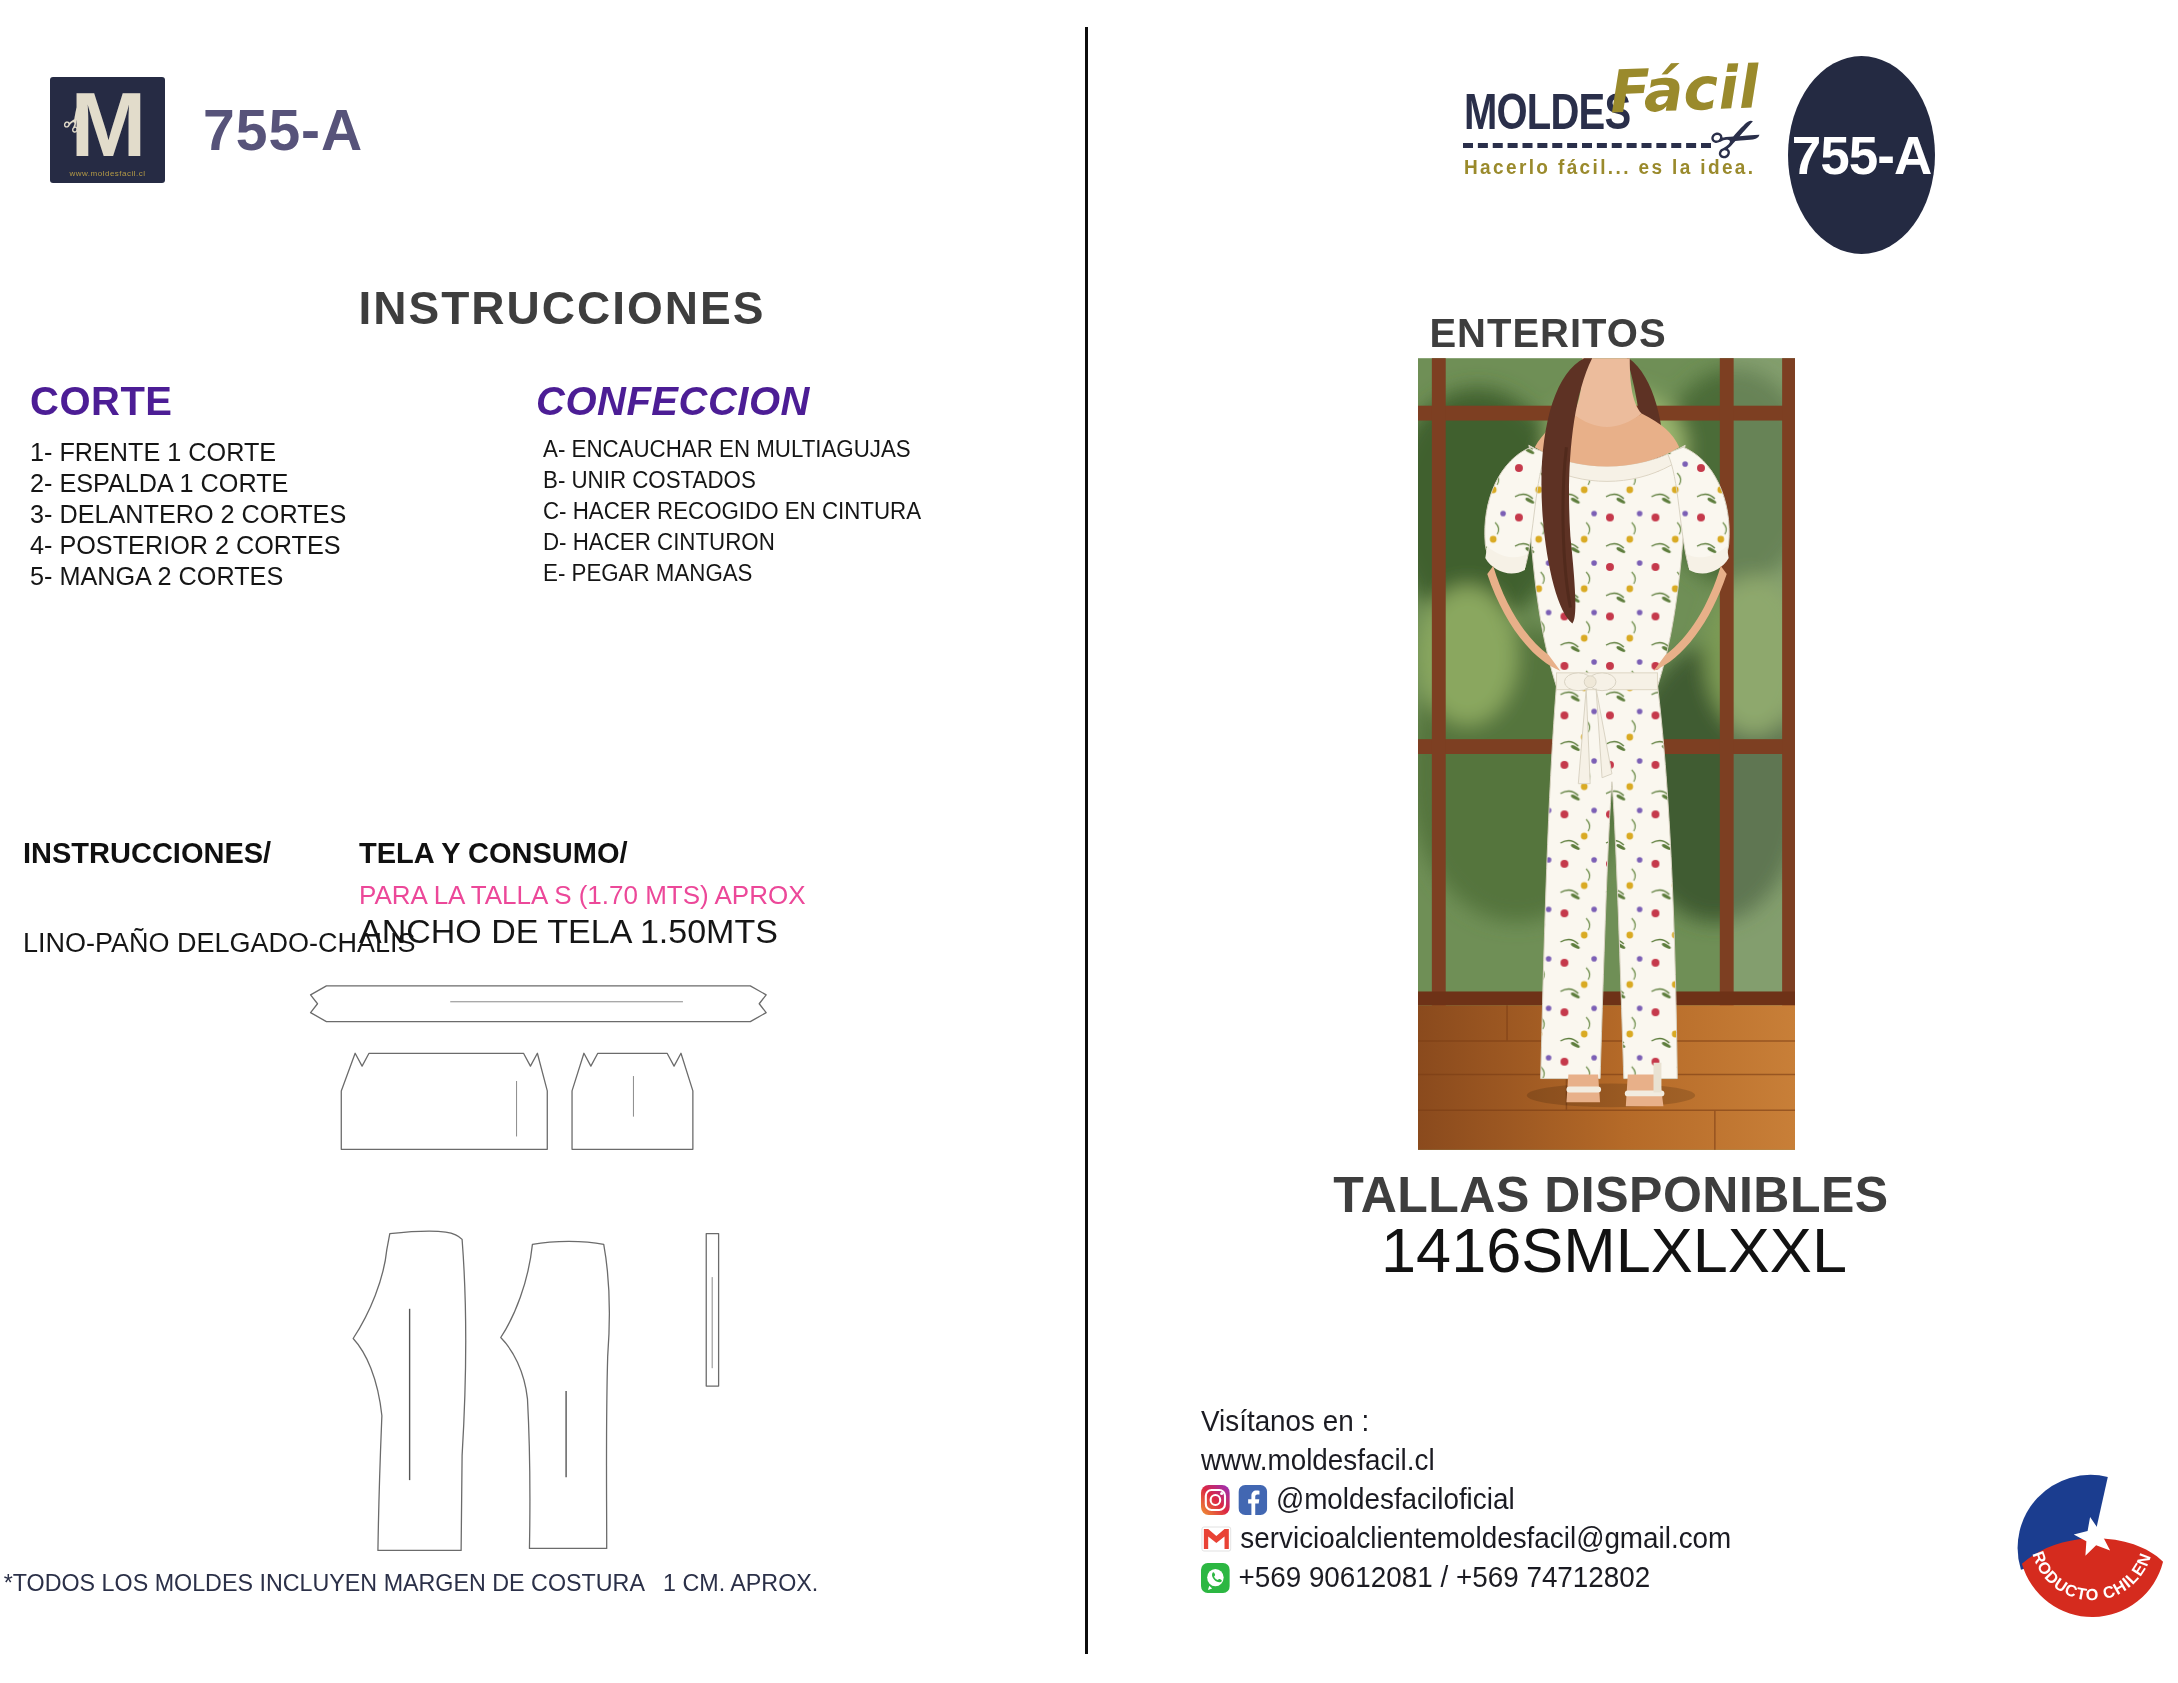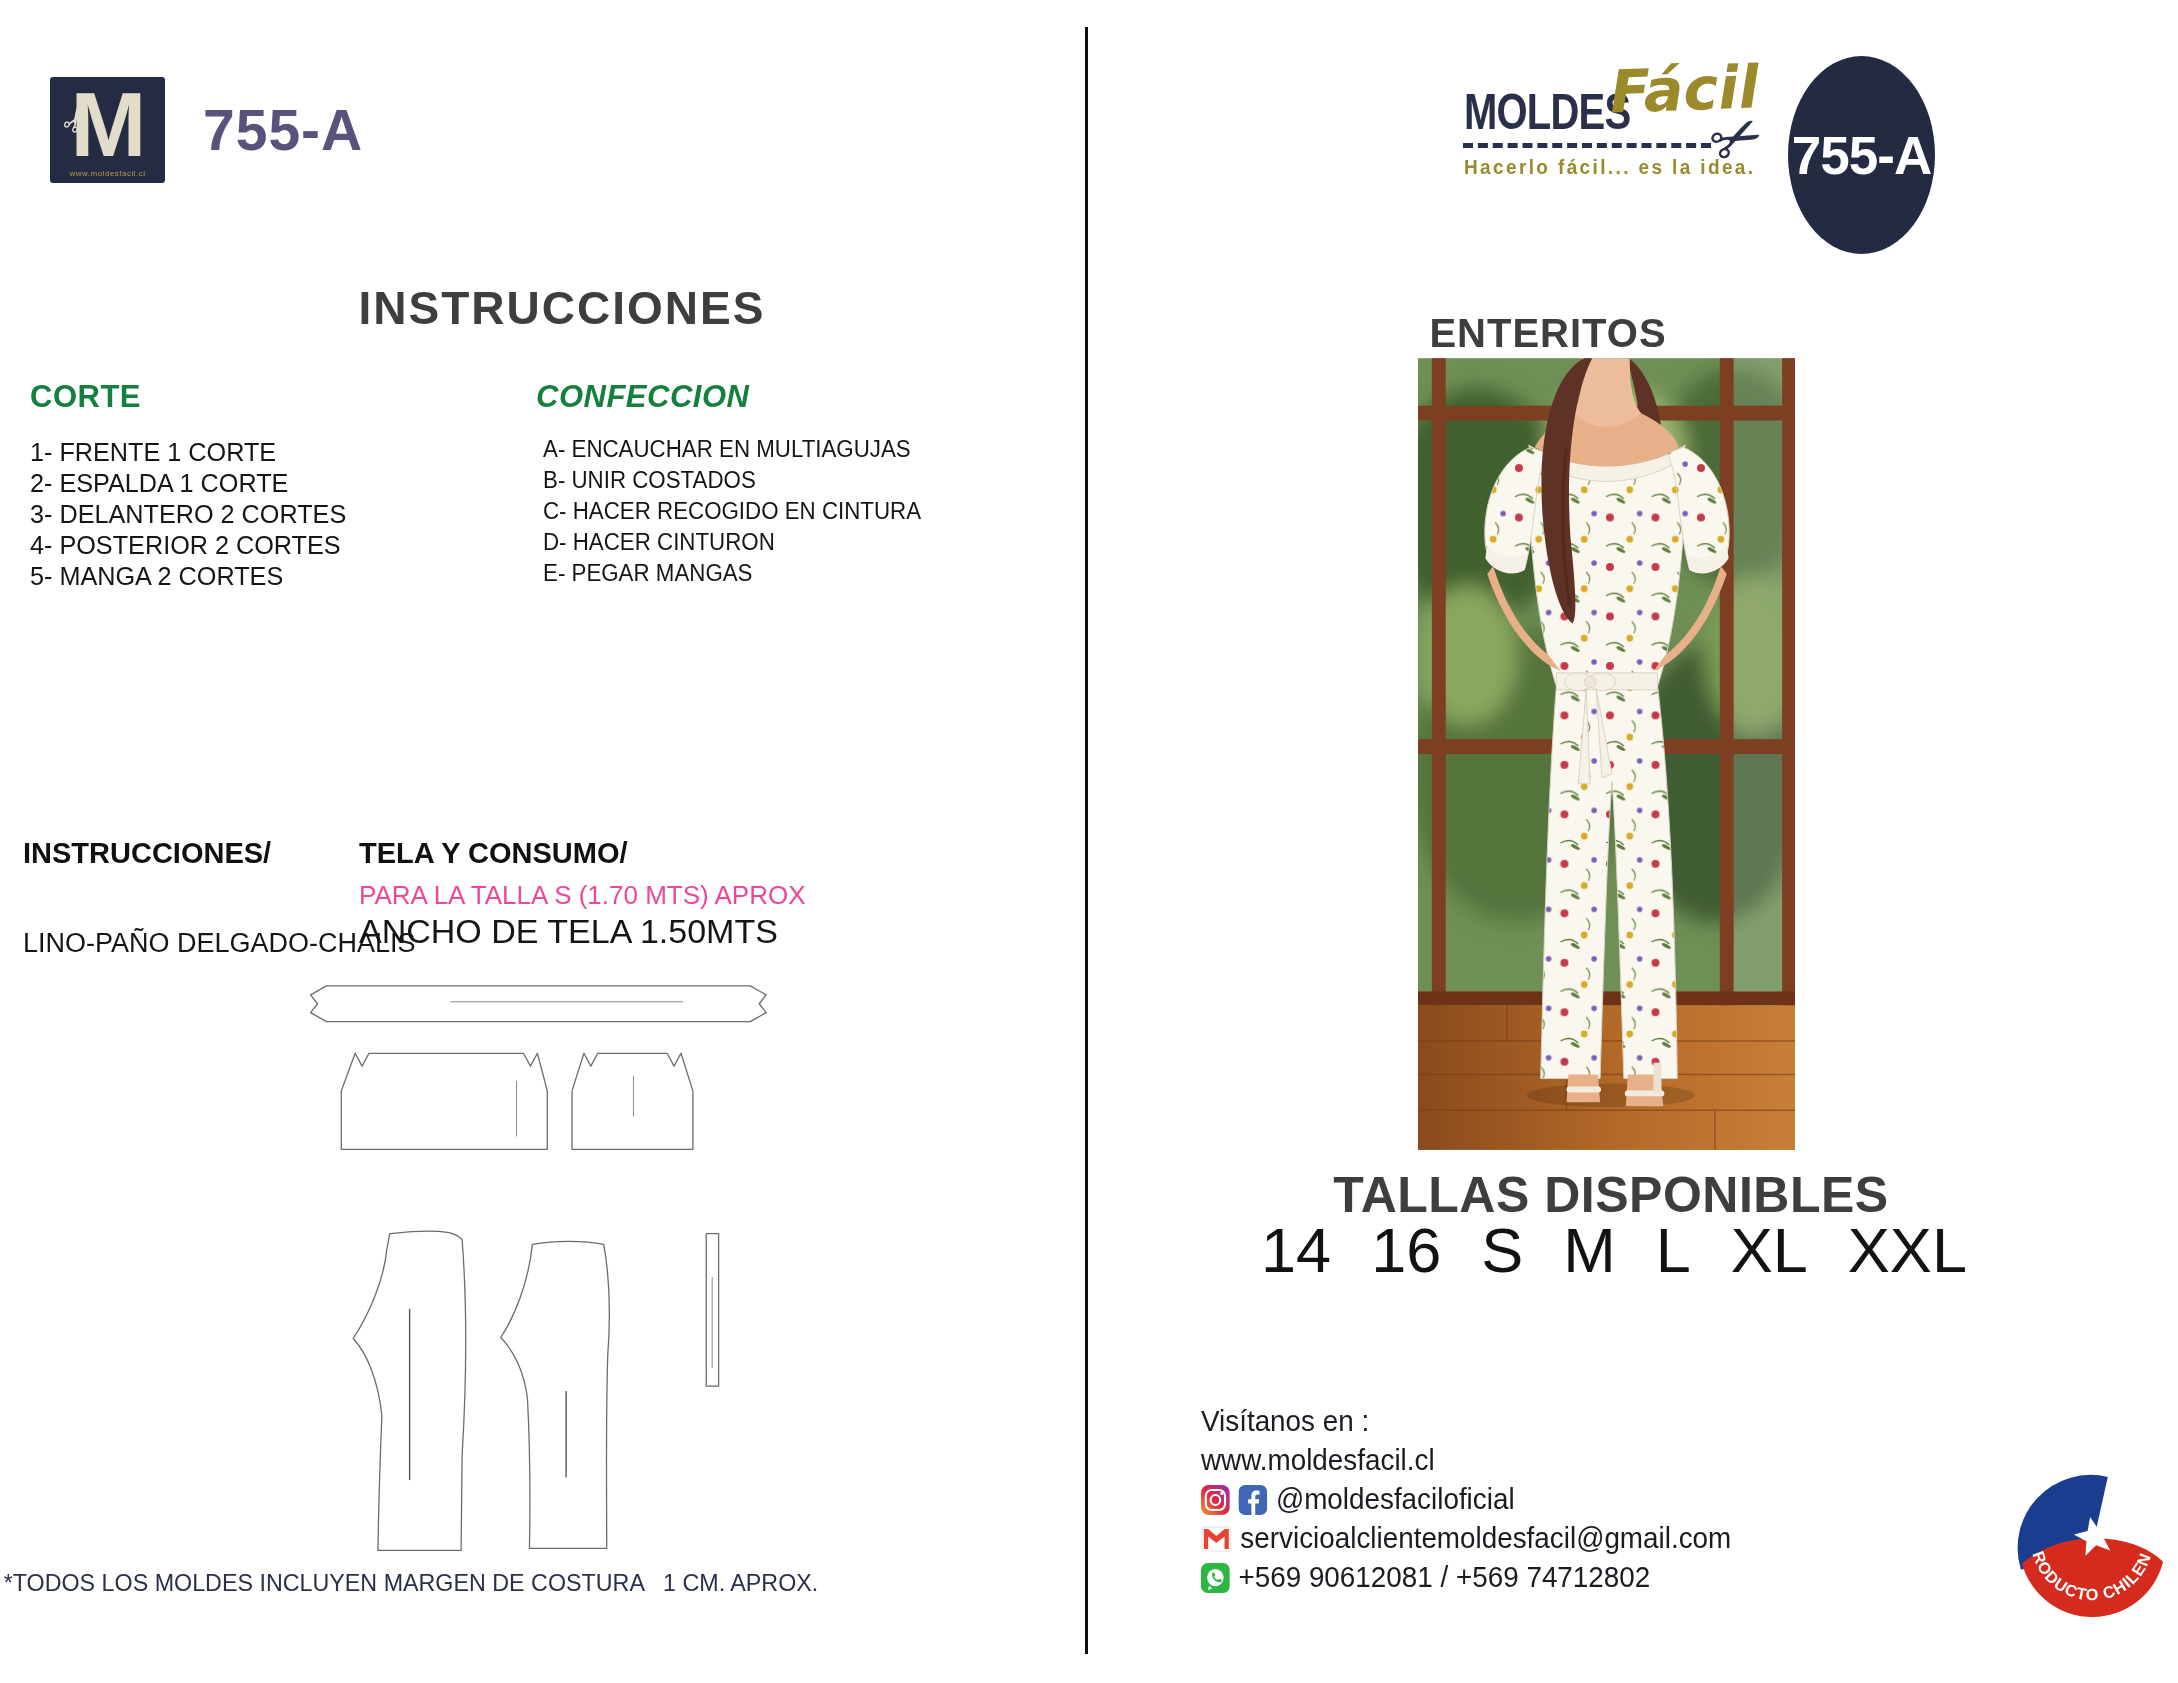--- a/index.html
+++ b/index.html
@@ -10,21 +10,21 @@
   
   .logo-square{left:50px;top:77px;width:115px;height:106px;background:#262b44;border-radius:3px;}
   .logo-m{position:absolute;left:0;right:0;top:-4px;text-align:center;font-size:91px;font-weight:bold;
           color:#e2dccb;font-family:"Liberation Sans",sans-serif;letter-spacing:-2px;}
   .logo-scissors{position:absolute;left:12px;top:22px;font-size:34px;color:#e2dccb;
                  transform:rotate(-58deg);font-family:"DejaVu Sans",sans-serif;}
   .logo-url{position:absolute;left:0;right:0;bottom:5px;text-align:center;font-size:8px;color:#b49a46;letter-spacing:0.5px;}
   .code-topleft{left:203px;top:97px;font-size:57px;font-weight:bold;color:#57537a;letter-spacing:1px;}
   .title-main{left:562px;top:273px;transform:translateX(-50%);font-size:46px;font-weight:bold;
               color:#3e3e3e;letter-spacing:2px;white-space:nowrap;margin-top:8px;}
-  .sec-head{font-size:31px;font-weight:bold;color:#15803d;letter-spacing:0.5px;}
+  .sec-head{font-size:40px;font-weight:bold;color:#4c1d95;letter-spacing:0.5px;}
   .corte-head{left:30px;top:379px;}
   .conf-head{left:536px;top:379px;font-style:italic;}
   .corte-list{left:30px;top:437px;font-size:26px;line-height:31px;color:#151515;
               transform:scaleX(.97);transform-origin:left top;white-space:nowrap;}
   .conf-list{left:543px;top:434px;font-size:23px;line-height:31px;color:#151515;
              transform:scaleX(.97);transform-origin:left top;white-space:nowrap;}
   .sub-head{font-size:29px;font-weight:bold;color:#101010;}
   .instr-head{left:23px;top:837px;}
   .instr-fabric{left:23px;top:880px;font-size:27px;color:#151515;margin-top:48px;}
   .tela-head{left:359px;top:837px;}
@@ -48,21 +48,21 @@
   .brand-tagline{left:1464px;top:156px;font-size:20px;font-weight:bold;color:#9a8a2c;
                  letter-spacing:2.5px;transform:scaleX(.95);transform-origin:left top;white-space:nowrap;}
   .badge-755{left:1788px;top:56px;width:147px;height:198px;border-radius:50%;background:#242a42;
              display:flex;align-items:center;justify-content:center;}
   .badge-755 span{color:#ffffff;font-size:53px;font-weight:bold;letter-spacing:-1px;}
   .enteritos{left:1548px;top:311px;transform:translateX(-50%);font-size:40px;font-weight:bold;
              color:#3e3e3e;letter-spacing:1px;}
   .photo{left:1418px;top:358px;width:377px;height:792px;}
   .tallas-head{left:1611px;top:1166px;transform:translateX(-50%);font-size:50px;font-weight:bold;
                color:#3e3e3e;letter-spacing:0.5px;white-space:nowrap;}
-  .sizes-row{left:1614px;top:1214px;transform:translateX(-50%);display:flex;gap:40px;
+  .sizes-row{left:1614px;top:1214px;transform:translateX(-50%);display:flex;
              font-size:63px;color:#121212;white-space:nowrap;}
   .contact{left:1201px;top:1402px;font-size:29px;color:#1b1b22;transform:scaleX(.96);transform-origin:left top;}
   .contact-row{display:flex;align-items:center;height:39px;gap:9px;white-space:nowrap;}
   .cicon{display:inline-block;flex:0 0 auto;}
   .stamp{left:2017px;top:1473px;width:150px;height:150px;}
 </style>
 </head>
 <body>
 
 <div class="page">

